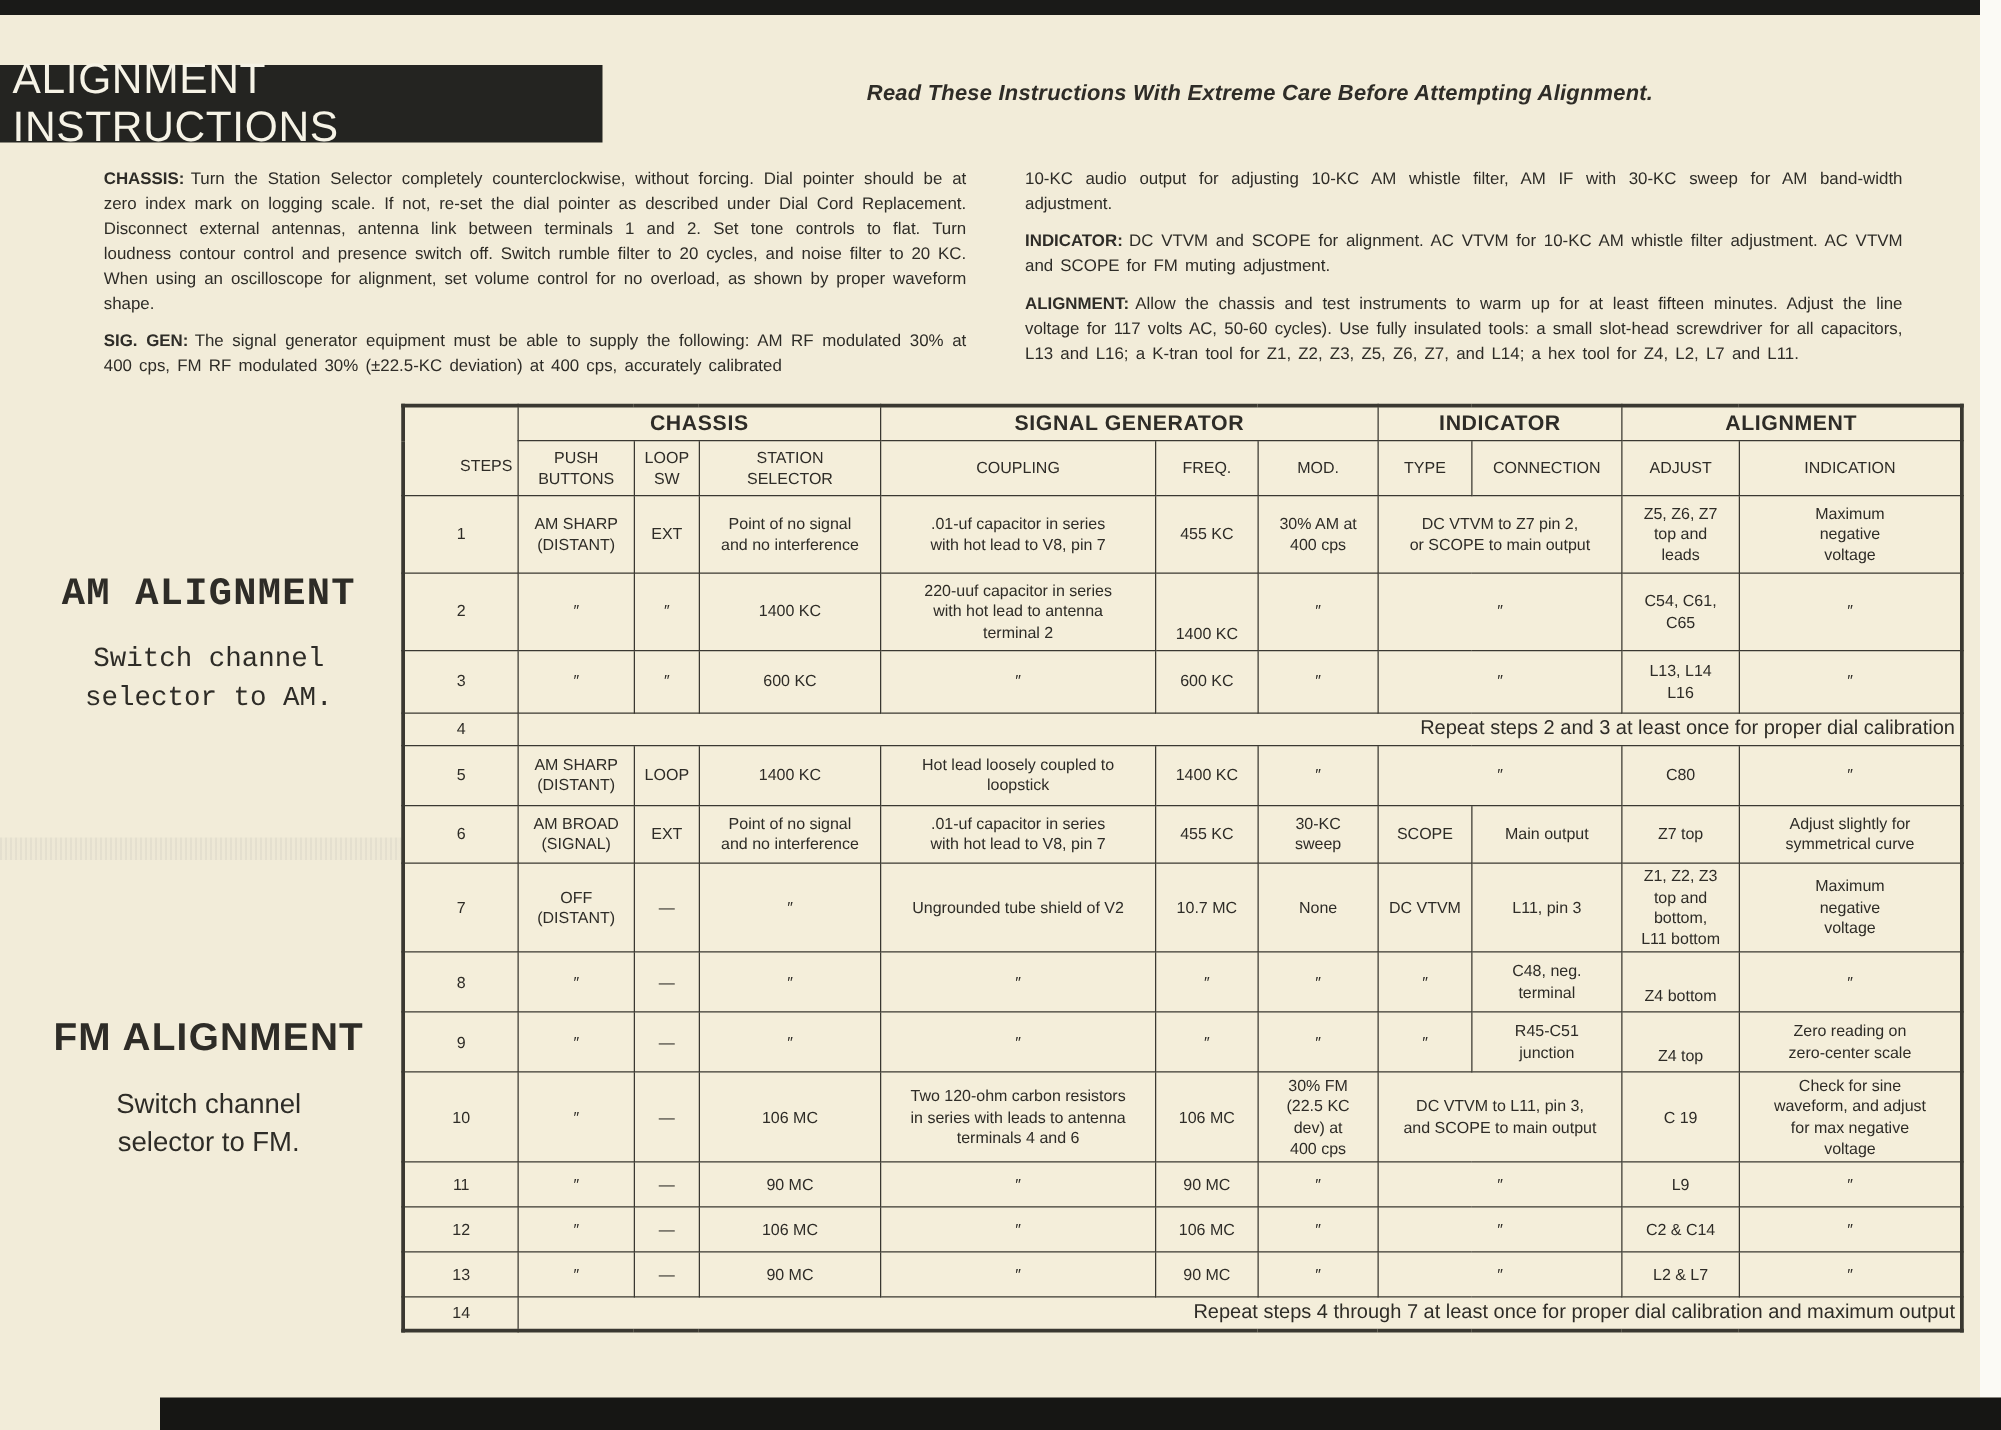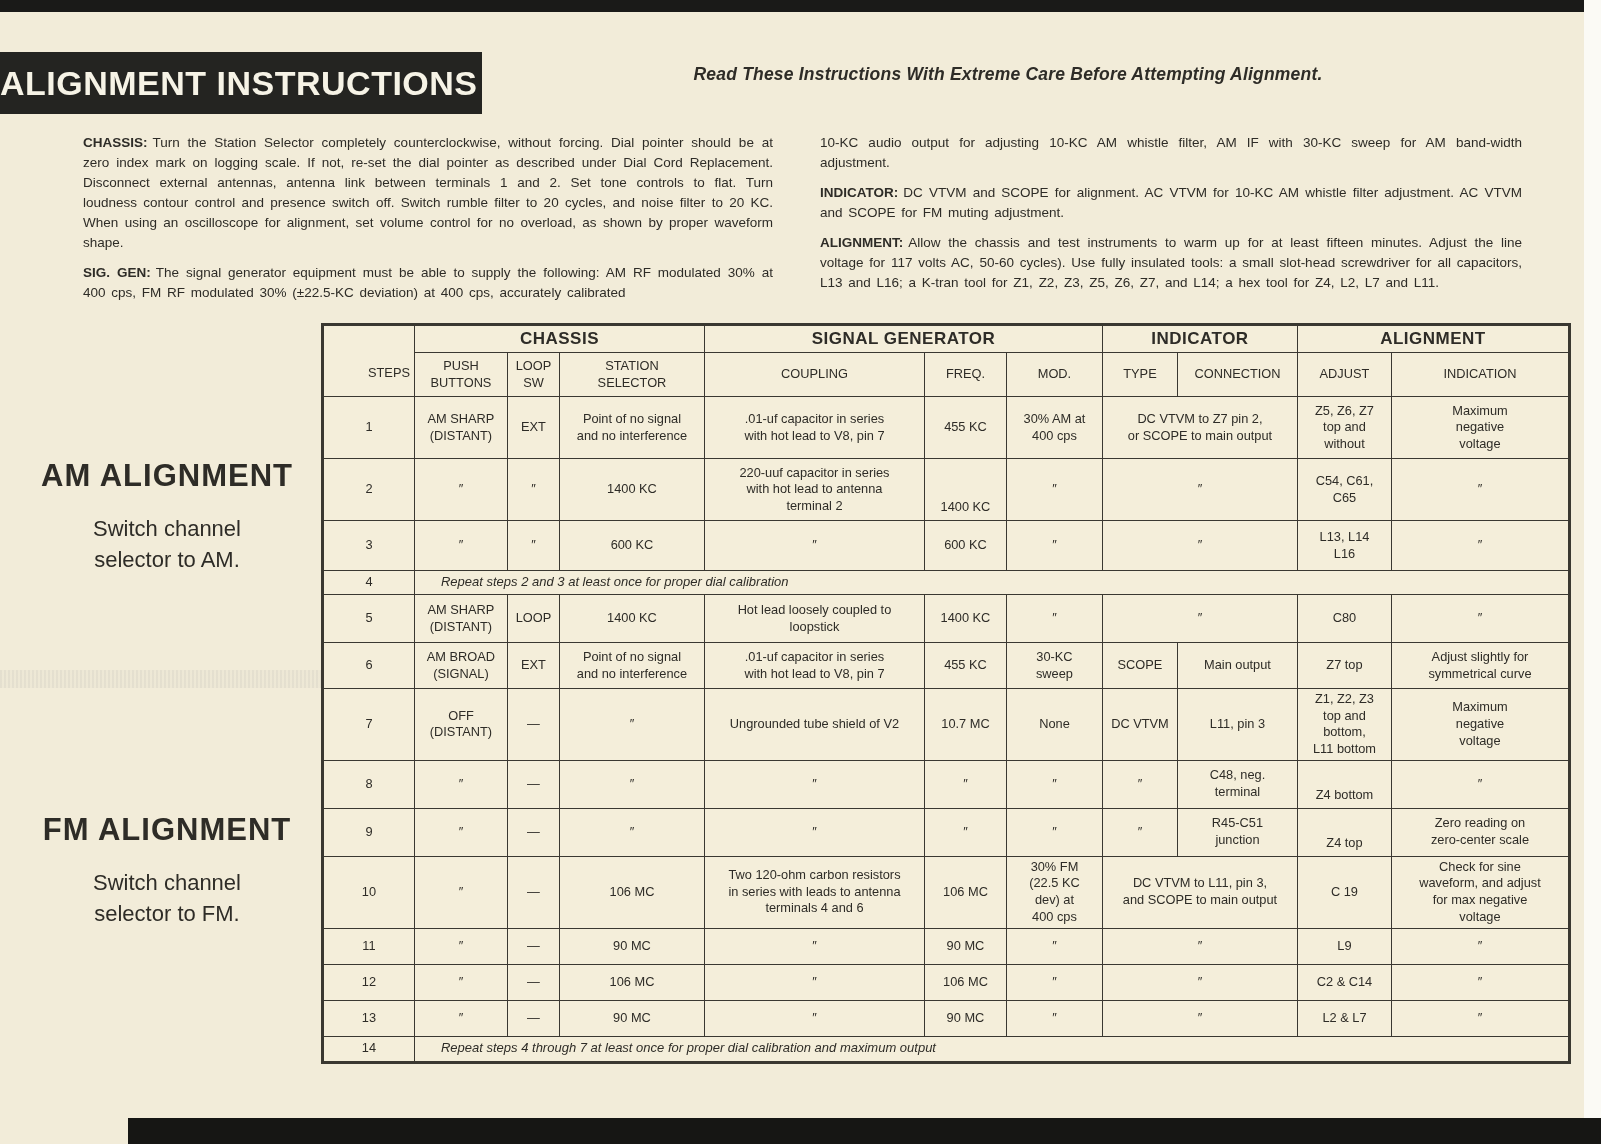--- a/index.html
+++ b/index.html
@@ -8,49 +8,49 @@
     background:#f2ecd9;color:#2e2c27;
     font-family:"Liberation Sans",sans-serif;
   }
   .top-strip{position:absolute;left:0;top:0;width:1584px;height:12px;background:#1a1a18;}
   .right-strip{position:absolute;right:0;top:0;width:17px;height:1118px;background:#fbfaf5;}
   .bottom-bar{position:absolute;left:128px;right:0;bottom:0;height:26px;background:#161614;}
   .scan-band{position:absolute;left:0;top:670px;width:322px;height:18px;opacity:.55;
     background:repeating-linear-gradient(90deg,#d9d5c7 0 2px,#eae5d3 2px 4px);}
   .title-box{
     position:absolute;left:0;top:52px;width:482px;height:62px;background:#242421;color:#f6f3e6;
-    display:flex;align-items:center;box-sizing:border-box;
-    font-size:34px;font-weight:bold;letter-spacing:.5px;
+    display:flex;align-items:center;padding-left:10px;box-sizing:border-box;
+    font-size:34px;font-weight:normal;letter-spacing:.5px;
   }
   .subtitle{
     position:absolute;left:608px;top:64px;width:800px;text-align:center;
     font-style:italic;font-weight:bold;font-size:17.5px;letter-spacing:.2px;
   }
   .intro-left{position:absolute;left:83px;top:133px;width:690px;}
   .intro-right{position:absolute;left:820px;top:133px;width:702px;}
   .para{margin:0 0 10px;font-size:13.5px;line-height:1.48;text-align:justify;word-spacing:2px;}
   .para b{margin-right:5px;}
   .para b:empty{display:none;margin:0;}
   .section{position:absolute;left:16px;width:302px;text-align:center;}
-  .section-am{top:458px;}
+  .section-am{top:458px;font-family:Liberation Mono, monospace;}
   .section-fm{top:812px;}
   .section-title{font-size:31px;font-weight:bold;letter-spacing:1px;}
   .section-sub{margin-top:20px;font-size:22px;line-height:1.4;white-space:pre-line;}
   table.align-table{
     position:absolute;left:321px;top:323px;border-collapse:collapse;table-layout:fixed;
     background:#f4eeda;border:3px solid #3a3831;
   }
   .align-table th,.align-table td{
     border:1px solid #3a3831;padding:2px 4px;font-size:12.8px;line-height:1.3;
     text-align:center;vertical-align:middle;white-space:pre-line;font-weight:normal;
     overflow:hidden;
   }
   .align-table th.group{font-weight:bold;font-size:17px;letter-spacing:.5px;}
   .align-table th.steps{vertical-align:bottom;padding-bottom:14px;padding-left:44px;}
-  .align-table td.repeat{text-align:left;padding-left:26px;font-size:13px;font-style:italic;}
+  .align-table td.repeat{text-align:right;padding-left:26px;font-size:16px;}
   .align-table td.vb{vertical-align:bottom;padding-bottom:4px;}
 </style>
 </head>
 <body>
 
 <div class="top-strip"></div>
 <div class="right-strip"></div>
 <div class="scan-band"></div>
 <div class="bottom-bar"></div>
 
@@ -128,21 +128,21 @@
 and no interference</td>
       <td>.01-uf capacitor in series
 with hot lead to V8, pin 7</td>
       <td>455 KC</td>
       <td>30% AM at
 400 cps</td>
       <td colspan="2">DC VTVM to Z7 pin 2,
 or SCOPE to main output</td>
       <td>Z5, Z6, Z7
 top and
-without</td>
+leads</td>
       <td>Maximum
 negative
 voltage</td>
     </tr>
     <tr style="height:62px">
       <td>2</td>
       <td>″</td>
       <td>″</td>
       <td>1400 KC</td>
       <td>220-uuf capacitor in series

